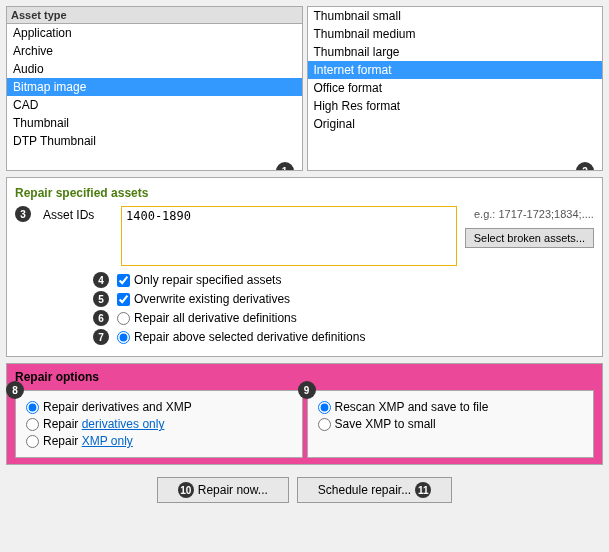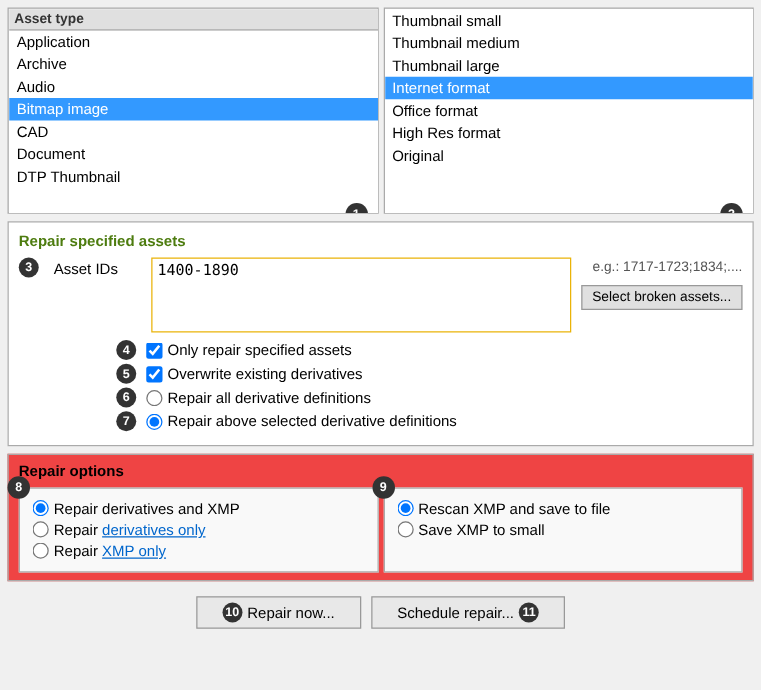--- a/index.html
+++ b/index.html
@@ -137,21 +137,21 @@
       height: 16px;
       background: #333;
       color: white;
       border-radius: 50%;
       font-size: 10px;
       font-weight: bold;
       margin-right: 4px;
       flex-shrink: 0;
     }
     .repair-options-section {
-      background: #ef4444;
+      background: #ec4899;
       border: 1px solid #aaa;
       padding: 6px 8px;
     }
     .repair-options-title {
       font-size: 12px;
       font-weight: bold;
       margin-bottom: 6px;
       color: #000;
     }
     .repair-options-body {
@@ -160,21 +160,21 @@
     }
     .repair-box {
       border: 1px solid #aaa;
       padding: 6px 10px;
       flex: 1;
       background: #f9f9f9;
       position: relative;
     }
     .repair-radio-row {
       display: flex;
-      align-items: flex-start;
+      align-items: flex-end;
       gap: 4px;
       margin: 3px 0;
       font-size: 12px;
       color: #000;
     }
     .repair-radio-row a {
       color: #0066cc;
       text-decoration: underline;
     }
     .bottom-buttons {
@@ -224,21 +224,21 @@
   <div class="top-section">
 
     <div class="list-panel" style="position:relative;">
       <div class="list-panel-header">Asset type</div>
       <div>
         <div class="list-item">Application</div>
         <div class="list-item">Archive</div>
         <div class="list-item">Audio</div>
         <div class="list-item selected">Bitmap image</div>
         <div class="list-item">CAD</div>
-        <div class="list-item">Document</div>
+        <div class="list-item">Thumbnail</div>
         <div class="list-item">DTP Thumbnail</div>
       </div>
       <span class="badge badge-1">1</span>
     </div>
 
     <div class="list-panel" style="position:relative;">
       <div>
         <div class="list-item">Thumbnail small</div>
         <div class="list-item">Thumbnail medium</div>
         <div class="list-item">Thumbnail large</div>

